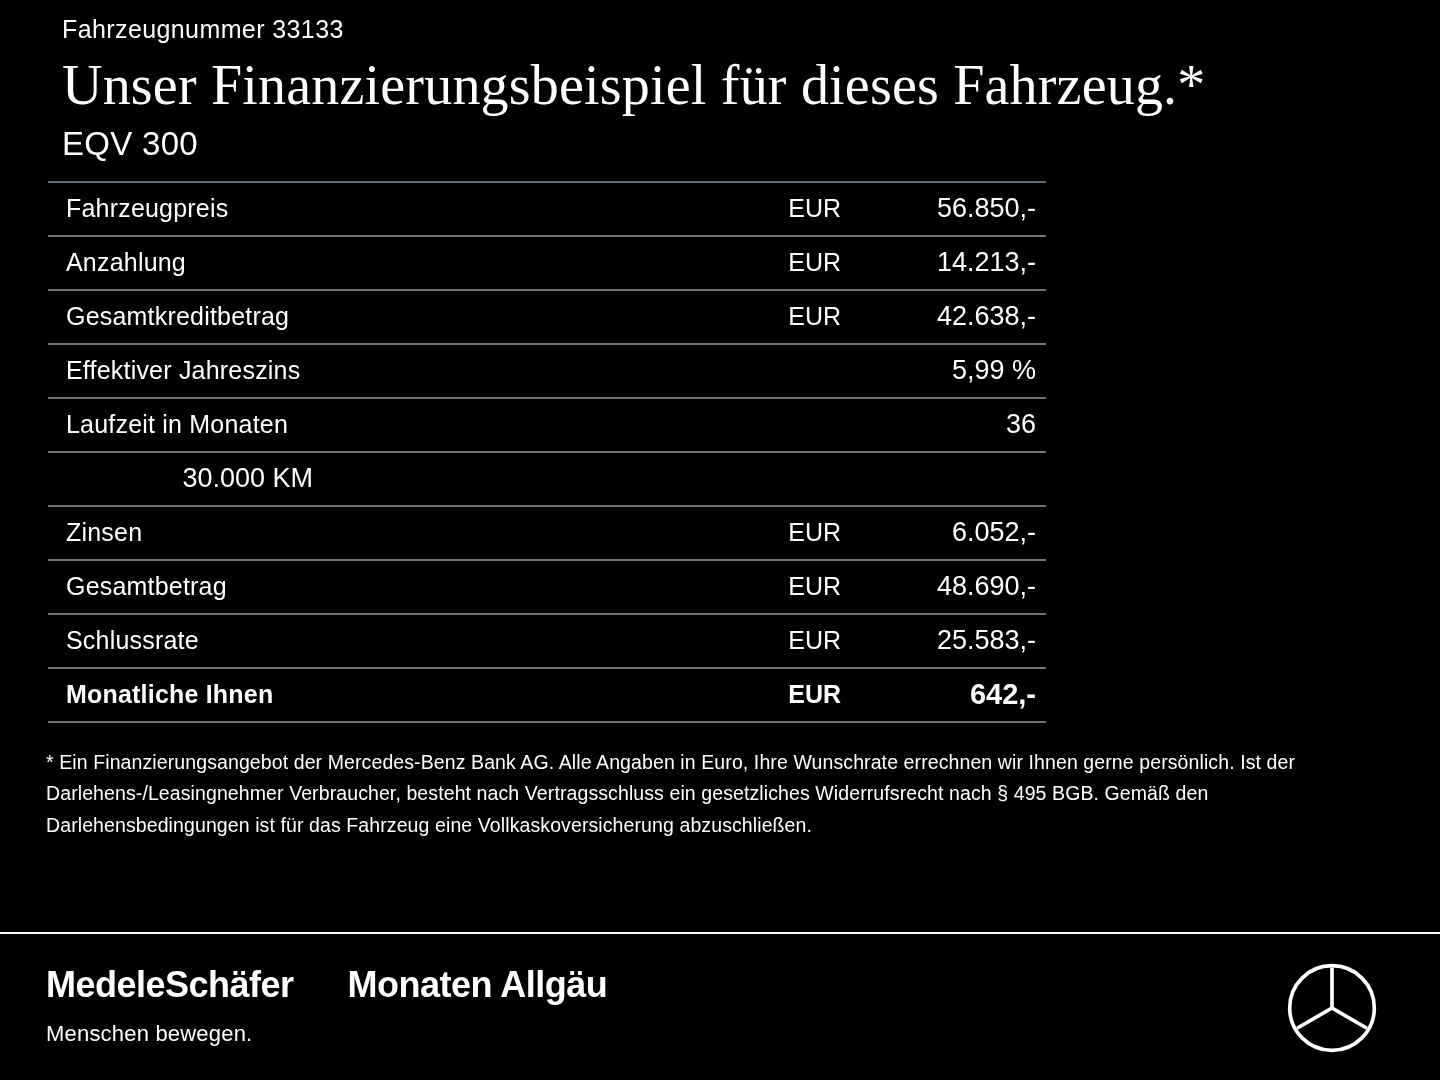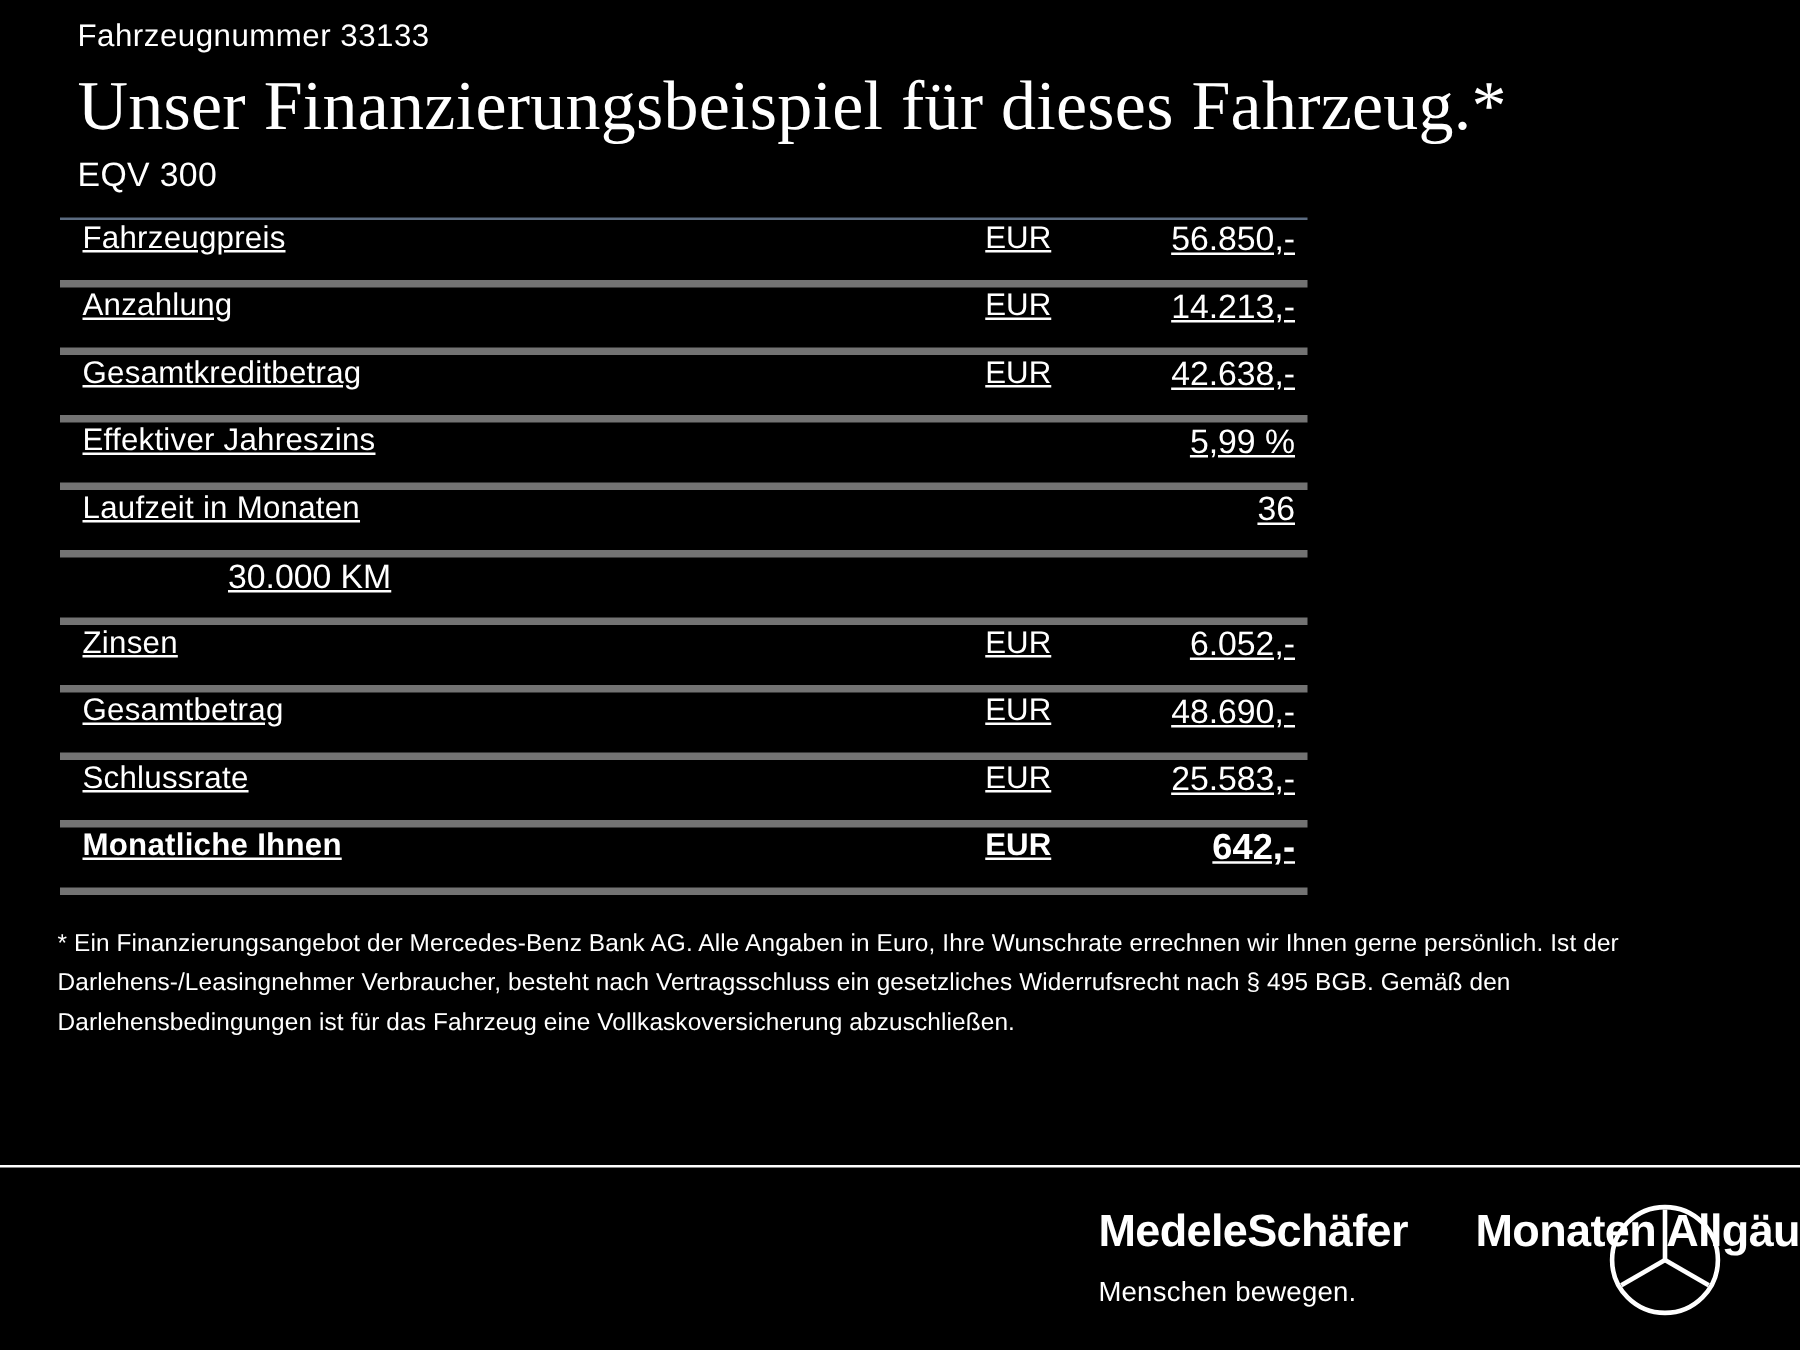--- a/index.html
+++ b/index.html
@@ -36,38 +36,37 @@
   .headline {
     font-family: "Liberation Serif", serif;
     font-size: 56px;
     font-weight: 400;
     letter-spacing: 0.2px;
     margin-top: 10px;
     line-height: 1.12;
     white-space: nowrap;
   }
   .model {
-    font-size: 27px;
+    font-size: 33px;
     margin-top: 8px;
     letter-spacing: 0.3px;
   }
 
   
   .table {
     margin: 18px 0 0 48px;
     width: 998px;
     border-top: 2px solid #5b6b80;
   }
   .row {
     display: flex;
-    align-items: flex-start;
+    align-items: center;
     height: 54px;
-    border-bottom: 6px solid #737373;
+    border-bottom: 2px solid #737373;
     box-sizing: border-box;
-    text-decoration: underline;
   }
   .row .label {
     font-size: 25px;
     padding-left: 18px;
     letter-spacing: 0.2px;
     flex: 1 1 auto;
     white-space: nowrap;
   }
   .row .currency {
     font-size: 25px;
@@ -112,21 +111,20 @@
     background: #ffffff;
   }
   .footer {
     position: absolute;
     left: 0;
     top: 934px;
     width: 1440px;
     height: 146px;
     display: flex;
     align-items: center;
-    justify-content: flex-end;
   }
   .brand-block {
     margin-left: 46px;
     display: flex;
     align-items: flex-start;
   }
   .brand-main {
     font-size: 36px;
     font-weight: bold;
     letter-spacing: -0.5px;

